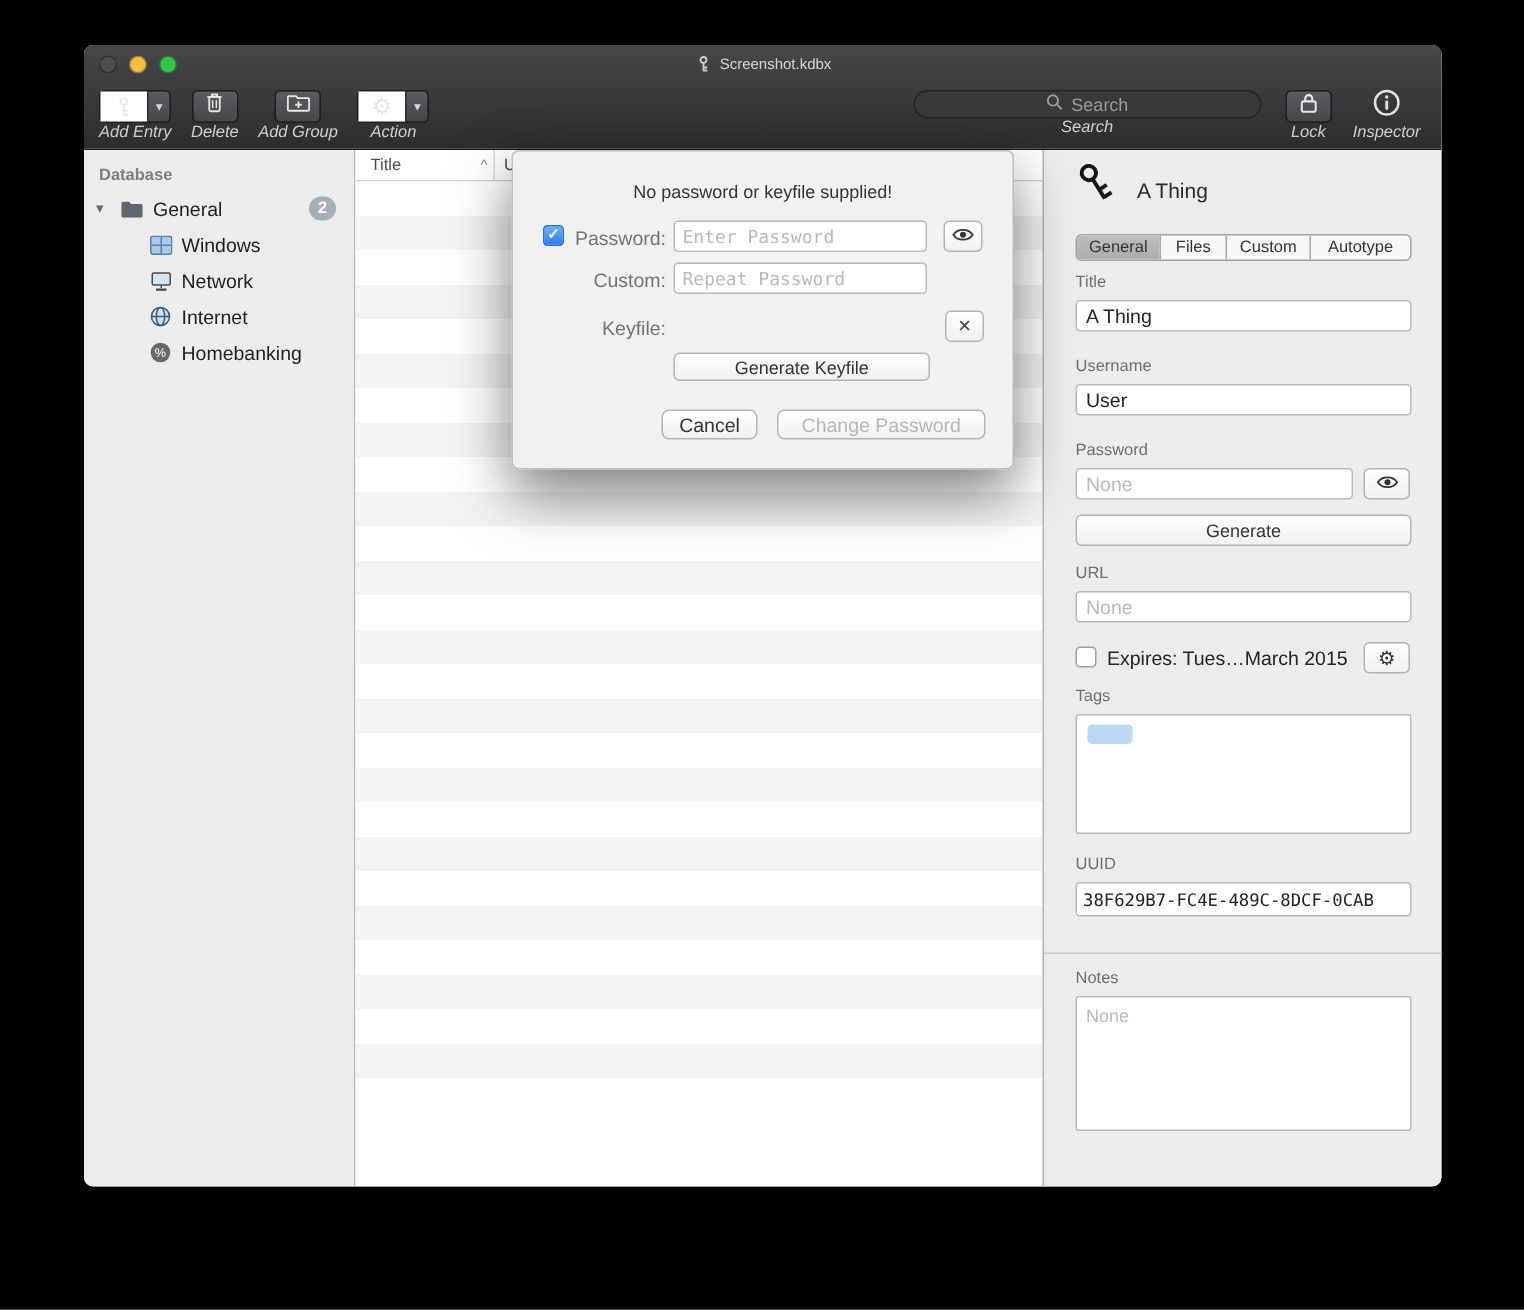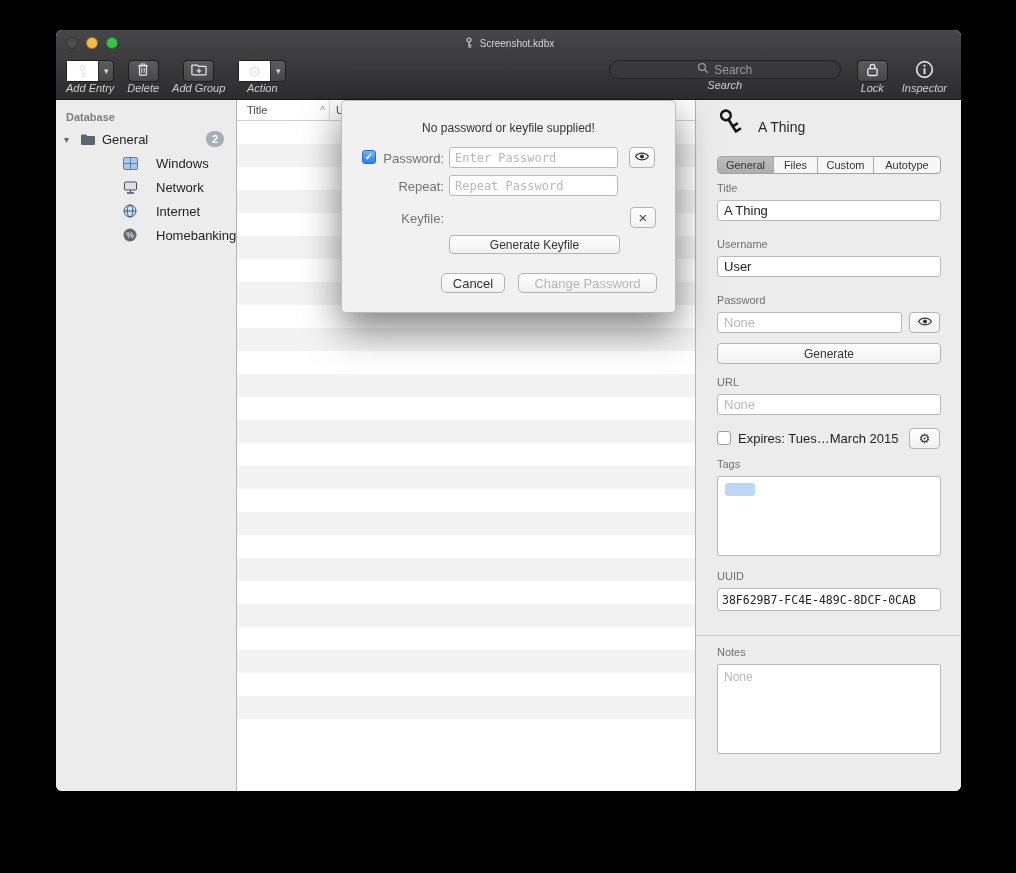--- a/index.html
+++ b/index.html
@@ -40,21 +40,21 @@
   .insp-col { margin-right:2px; }
   .insp-btn { height:22px; display:flex; align-items:center; justify-content:center; color:#e2e2e2; }
 
   
   .content { position:absolute; top:70px; left:0; right:0; bottom:0; display:flex; }
 
   .sidebar { width:181px; background:#ececec; border-right:1px solid #b4b4b4; padding-top:8px; flex:none; }
   .sb-header { font-size:11px; font-weight:bold; color:#7e7e7e; padding:3px 0 4px 10px; }
   .sb-row { height:24px; display:flex; align-items:center; font-size:13px; color:#1e1e1e; cursor:default; }
   .sb-root { padding-left:8px; }
-  .sb-child { padding-left:64px;gap:12px; }
+  .sb-child { padding-left:41px; }
   .disclosure { width:12px; font-size:10px; color:#666; margin-right:2px; }
   .sb-icon { width:20px; display:inline-flex; justify-content:center; margin-right:4px; flex:none; }
   .sb-badge { margin-left:auto; margin-right:12px; min-width:18px; height:16px; border-radius:9px;
               background:#a6aeb8; color:#fff; font-size:11px; font-weight:bold; line-height:16px;
               text-align:center; padding:0 5px; }
 
   .main { flex:1; position:relative; background:#fff; overflow:hidden; }
   .thead { height:21px; display:flex; align-items:center; border-bottom:1px solid #cfcfcf; background:#fff;
            font-size:11px; color:#4c4c4c; }
   .th-cell { display:flex; align-items:center; height:100%; }
@@ -383,21 +383,21 @@
     <input class="dfield" style="top: 46px;" placeholder="Enter Password">
     <button class="lt-btn eye-btn" style="top:46px;">
       <span>
         <svg width="16" height="11" viewBox="0 0 16 12">
             <path d="M1 6 C4 1.2, 12 1.2, 15 6 C12 10.8, 4 10.8, 1 6 Z" fill="none" stroke="#333" stroke-width="1.3"></path>
             <circle cx="8" cy="6" r="2.2" fill="#333"></circle>
           </svg>
       </span>
     </button>
 
-    <span class="dlg-label" style="top:78px;">Repeat:</span>
+    <span class="dlg-label" style="top:78px;">Custom:</span>
     <input class="dfield" style="top: 74px;" placeholder="Repeat Password">
 
     <span class="dlg-label" style="top:110px;">Keyfile:</span>
     <button class="lt-btn xclose">
       <span>×</span>
     </button>
 
     <button class="lt-btn" style="position:absolute; left:107px; top:134px; width:171px; height:19px; font-size:12px;">Generate Keyfile</button>
 
     <button class="lt-btn" style="position:absolute; left:99px; top:172px; width:64px; height:20px; border-radius:5px; font-size:13px;">Cancel</button>

